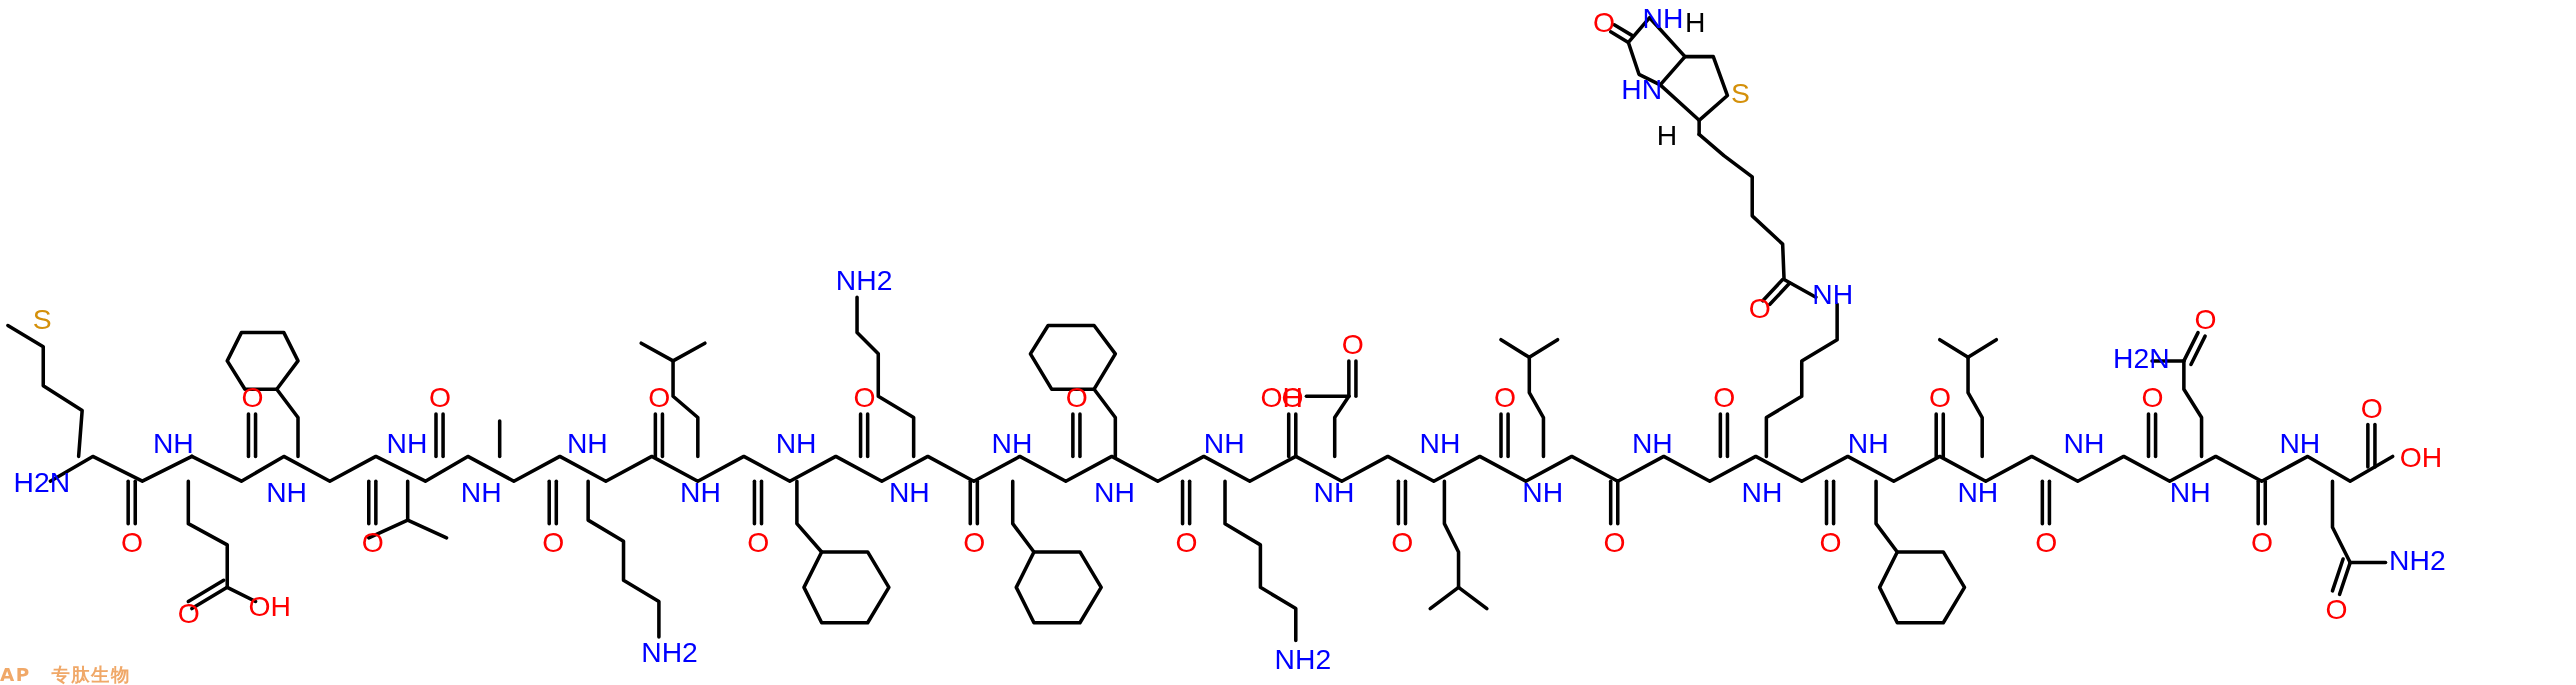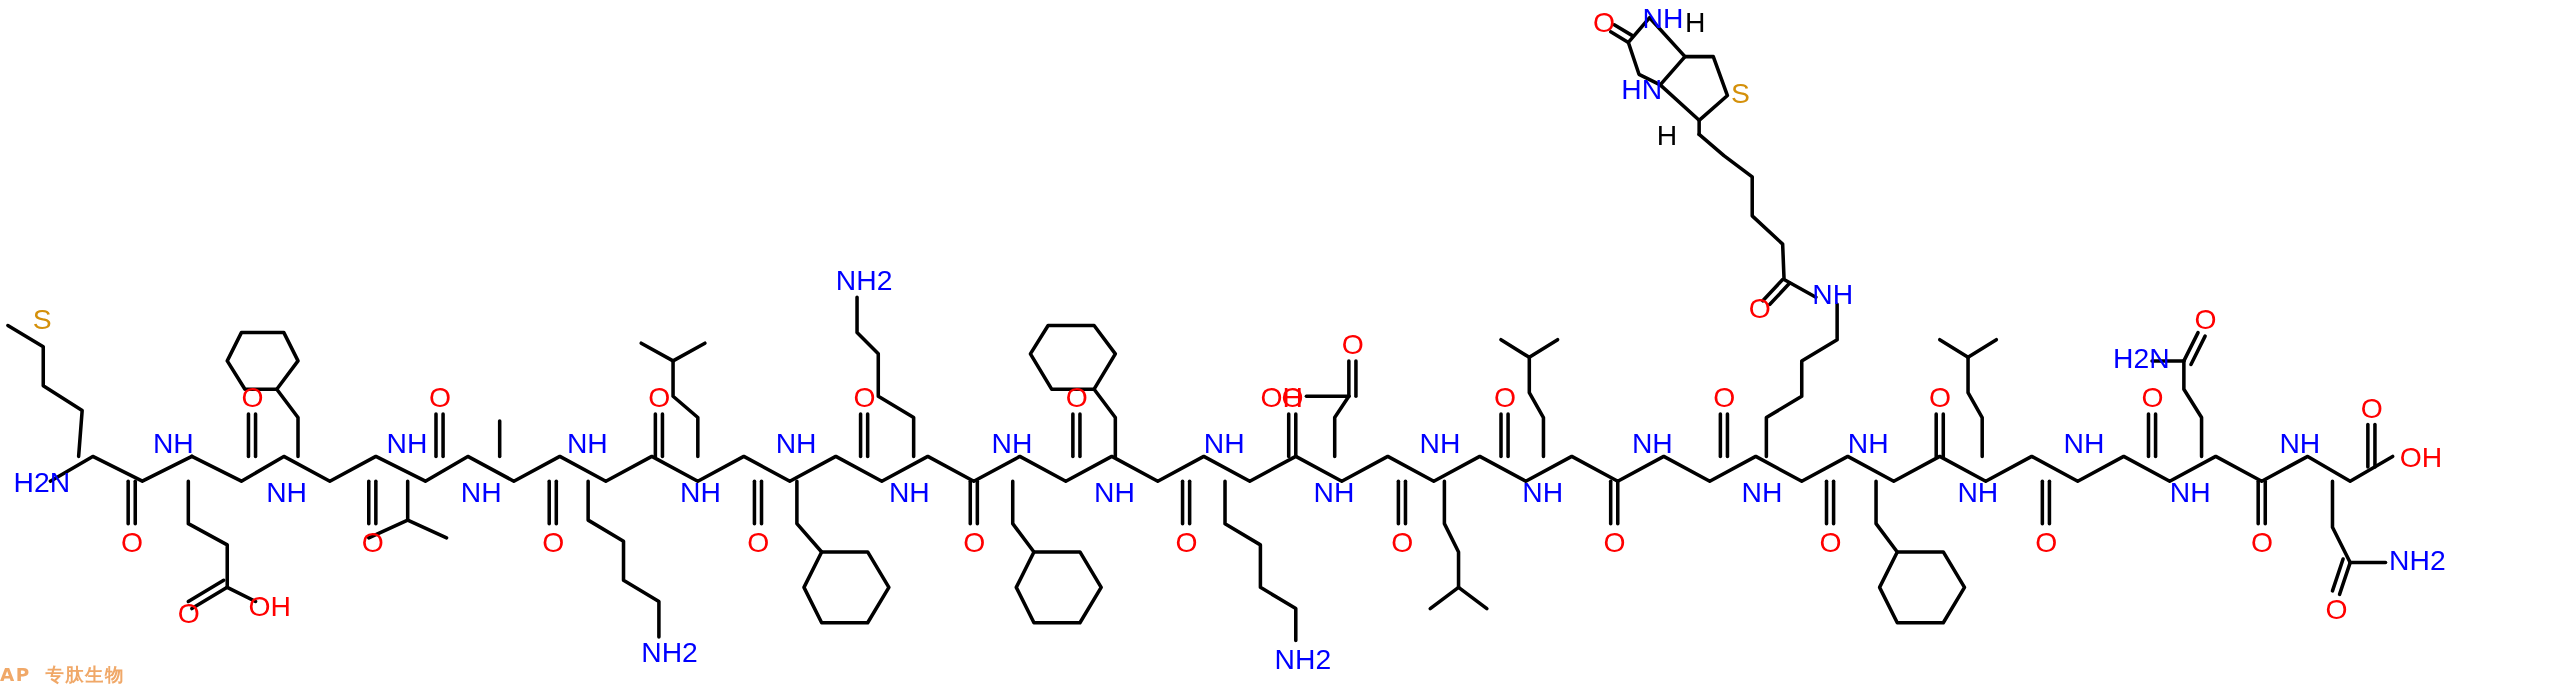--- a/index.html
+++ b/index.html
@@ -4,21 +4,21 @@
 <style>
   html,body{margin:0;padding:0;background:#ffffff;}
   body{width:2576px;height:685px;position:relative;overflow:hidden;font-family:"Liberation Sans",sans-serif;}
   #canvas{position:absolute;left:0;top:0;width:2576px;height:685px;}
   .bond{stroke:#000;stroke-width:5;fill:none;stroke-linecap:round;stroke-linejoin:round;}
   .atom{font-family:"Liberation Sans",sans-serif;font-size:40px;}
   .N{fill:#0000ff;}
   .O{fill:#ff0000;}
   .S{fill:#d4900a;}
   .H{fill:#000;}
-  .wm{position:absolute;left:0;top:663px;height:22.7px;display:flex;align-items:center;gap:15px;color:#f0a868;font-family:"DejaVu Sans",sans-serif;font-size:18.4px;font-weight:bold;letter-spacing:1.4px;}
+  .wm{position:absolute;left:0;top:663px;height:22.7px;display:flex;align-items:center;gap:21px;color:#f0a868;font-family:"DejaVu Sans",sans-serif;font-size:18.4px;font-weight:bold;letter-spacing:1.4px;}
 </style>
 </head>
 <body>
 
 <svg id="canvas" viewBox="0 0 3638 968" xmlns="http://www.w3.org/2000/svg">
 
   <g>
 
     <polyline class="bond" points="70,680 130,645 200,680 270,645"></polyline>
 

